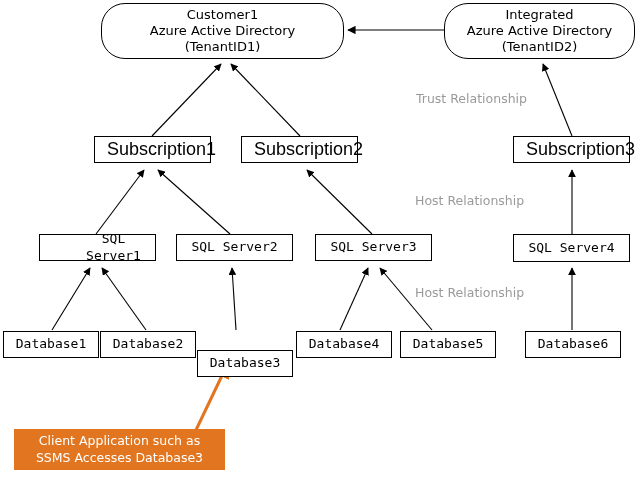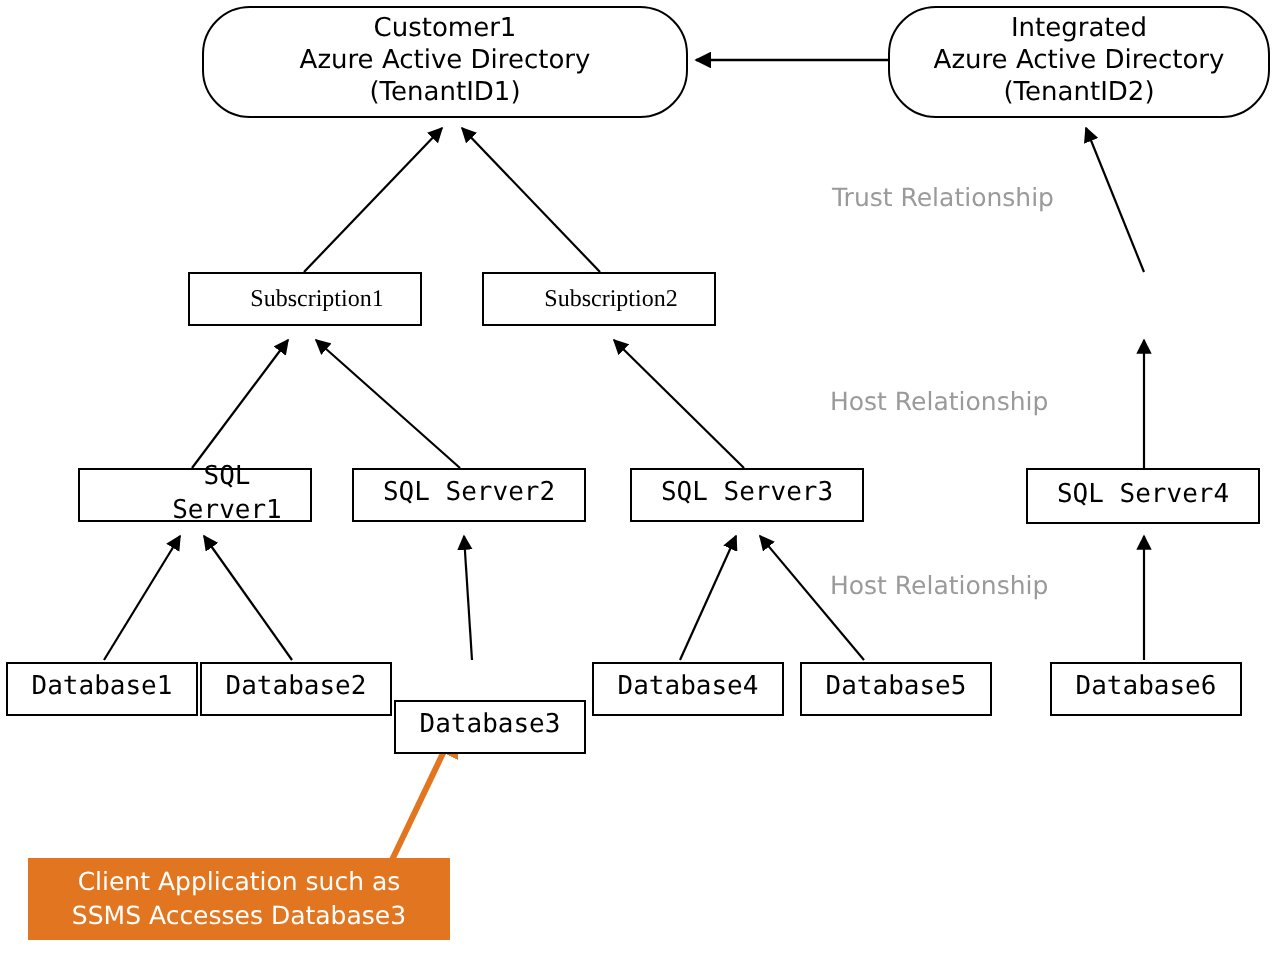--- a/index.html
+++ b/index.html
@@ -39,22 +39,22 @@
     width: 100%;
     line-height: 1.25;
     white-space: pre-line;
   }
   .aad {
     font-size: 13px;
     font-family: "DejaVu Sans", sans-serif;
     border-radius: 24px;
   }
   .sub {
-    font-size: 12px;
-    font-family: Liberation Serif, serif;
+    font-size: 18px;
+    font-family: Liberation Sans, sans-serif;
     padding-left: 12px;
   }
   .srv {
     font-size: 13px;
     font-family: "DejaVu Sans Mono", monospace;
   }
   .db {
     font-size: 13px;
     font-family: "DejaVu Sans Mono", monospace;
   }
@@ -146,20 +146,23 @@
   </div>
 
   <div class="node sub" style="left:94px; top:136px; width:117px; height:27px;">
     <span class="lbl">Subscription1</span>
   </div>
 
   <div class="node sub" style="left:241px; top:136px; width:117px; height:27px;">
     <span class="lbl">Subscription2</span>
   </div>
 
+  <div class="node sub" style="left:513px; top:136px; width:117px; height:27px;">
+    <span class="lbl">Subscription3</span>
+  </div>
 
   <div class="node srv" style="left:39px; top:234px; width:117px; height:27px;padding-left:32px;">
     <span class="lbl">SQL Server1</span>
   </div>
 
   <div class="node srv" style="left:176px; top:234px; width:117px; height:27px;">
     <span class="lbl">SQL Server2</span>
   </div>
 
   <div class="node srv" style="left:315px; top:234px; width:117px; height:27px;">

